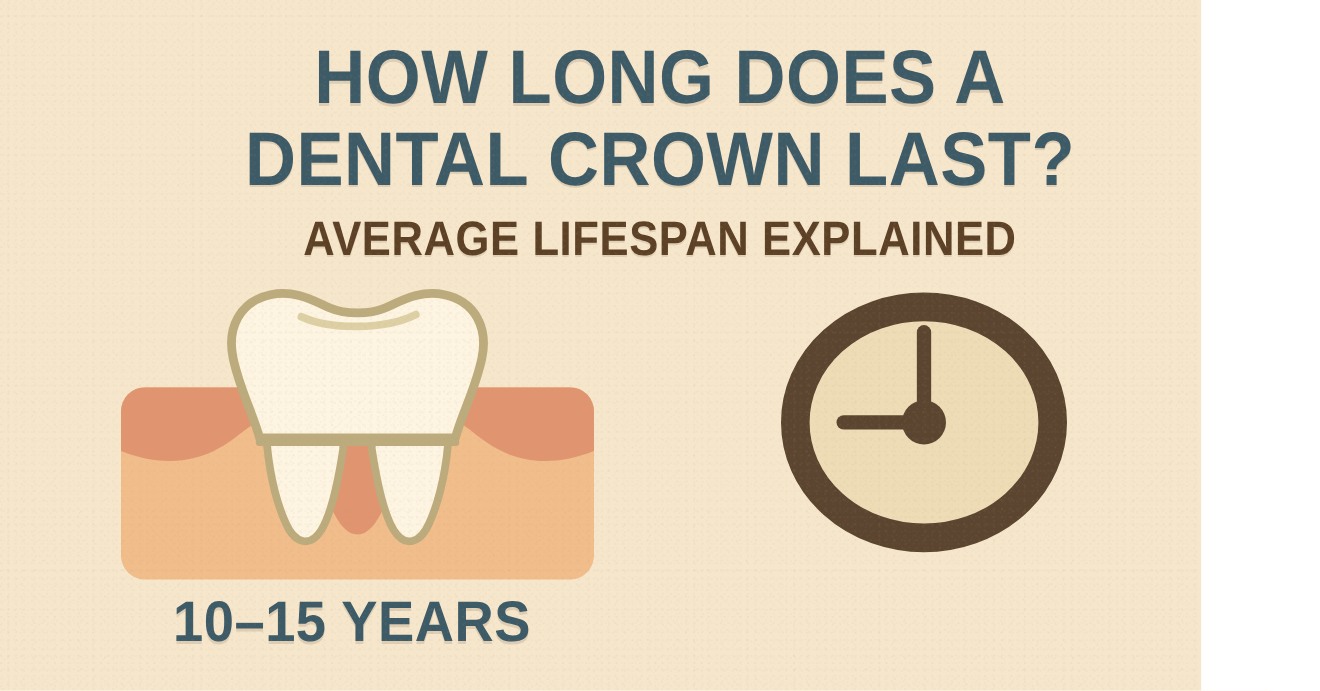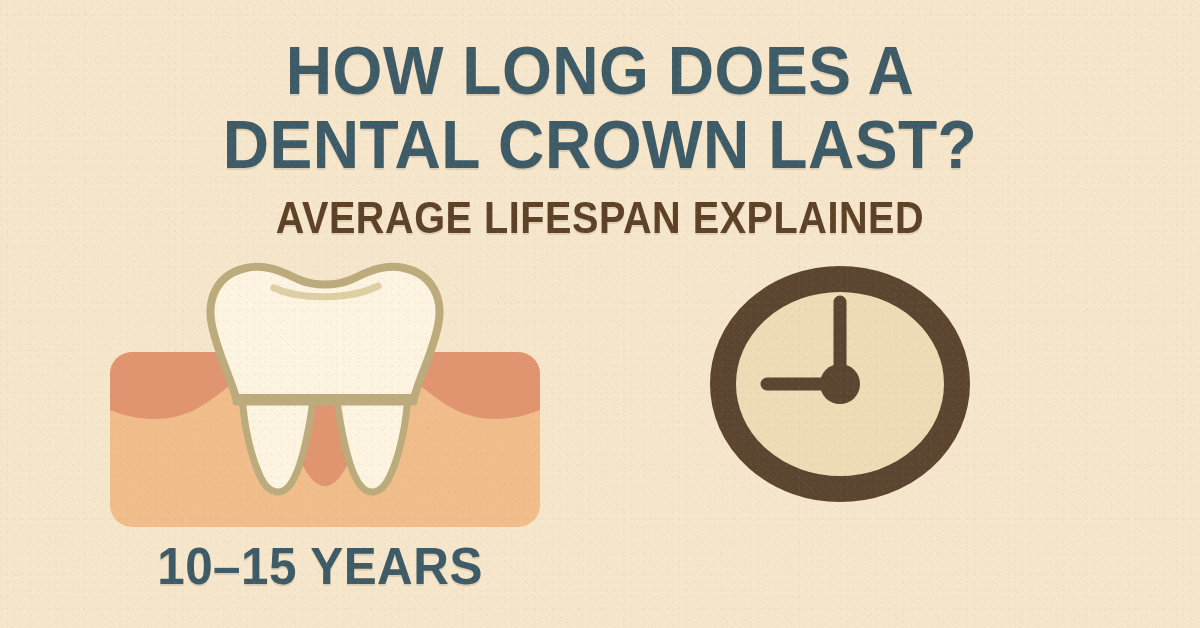--- a/index.html
+++ b/index.html
@@ -9,21 +9,21 @@
   }
   body {
     width: 1200px;
     height: 628px;
     overflow: hidden;
     font-family: "Liberation Sans", sans-serif;
   }
 
   #poster {
     position: relative;
-    width: 1200px;
+    width: 1092px;
     height: 628px;
     background: #f6e7cc;
     overflow: hidden;
   }
 
   
   #grain {
     position: absolute;
     inset: 0;
     pointer-events: none;

